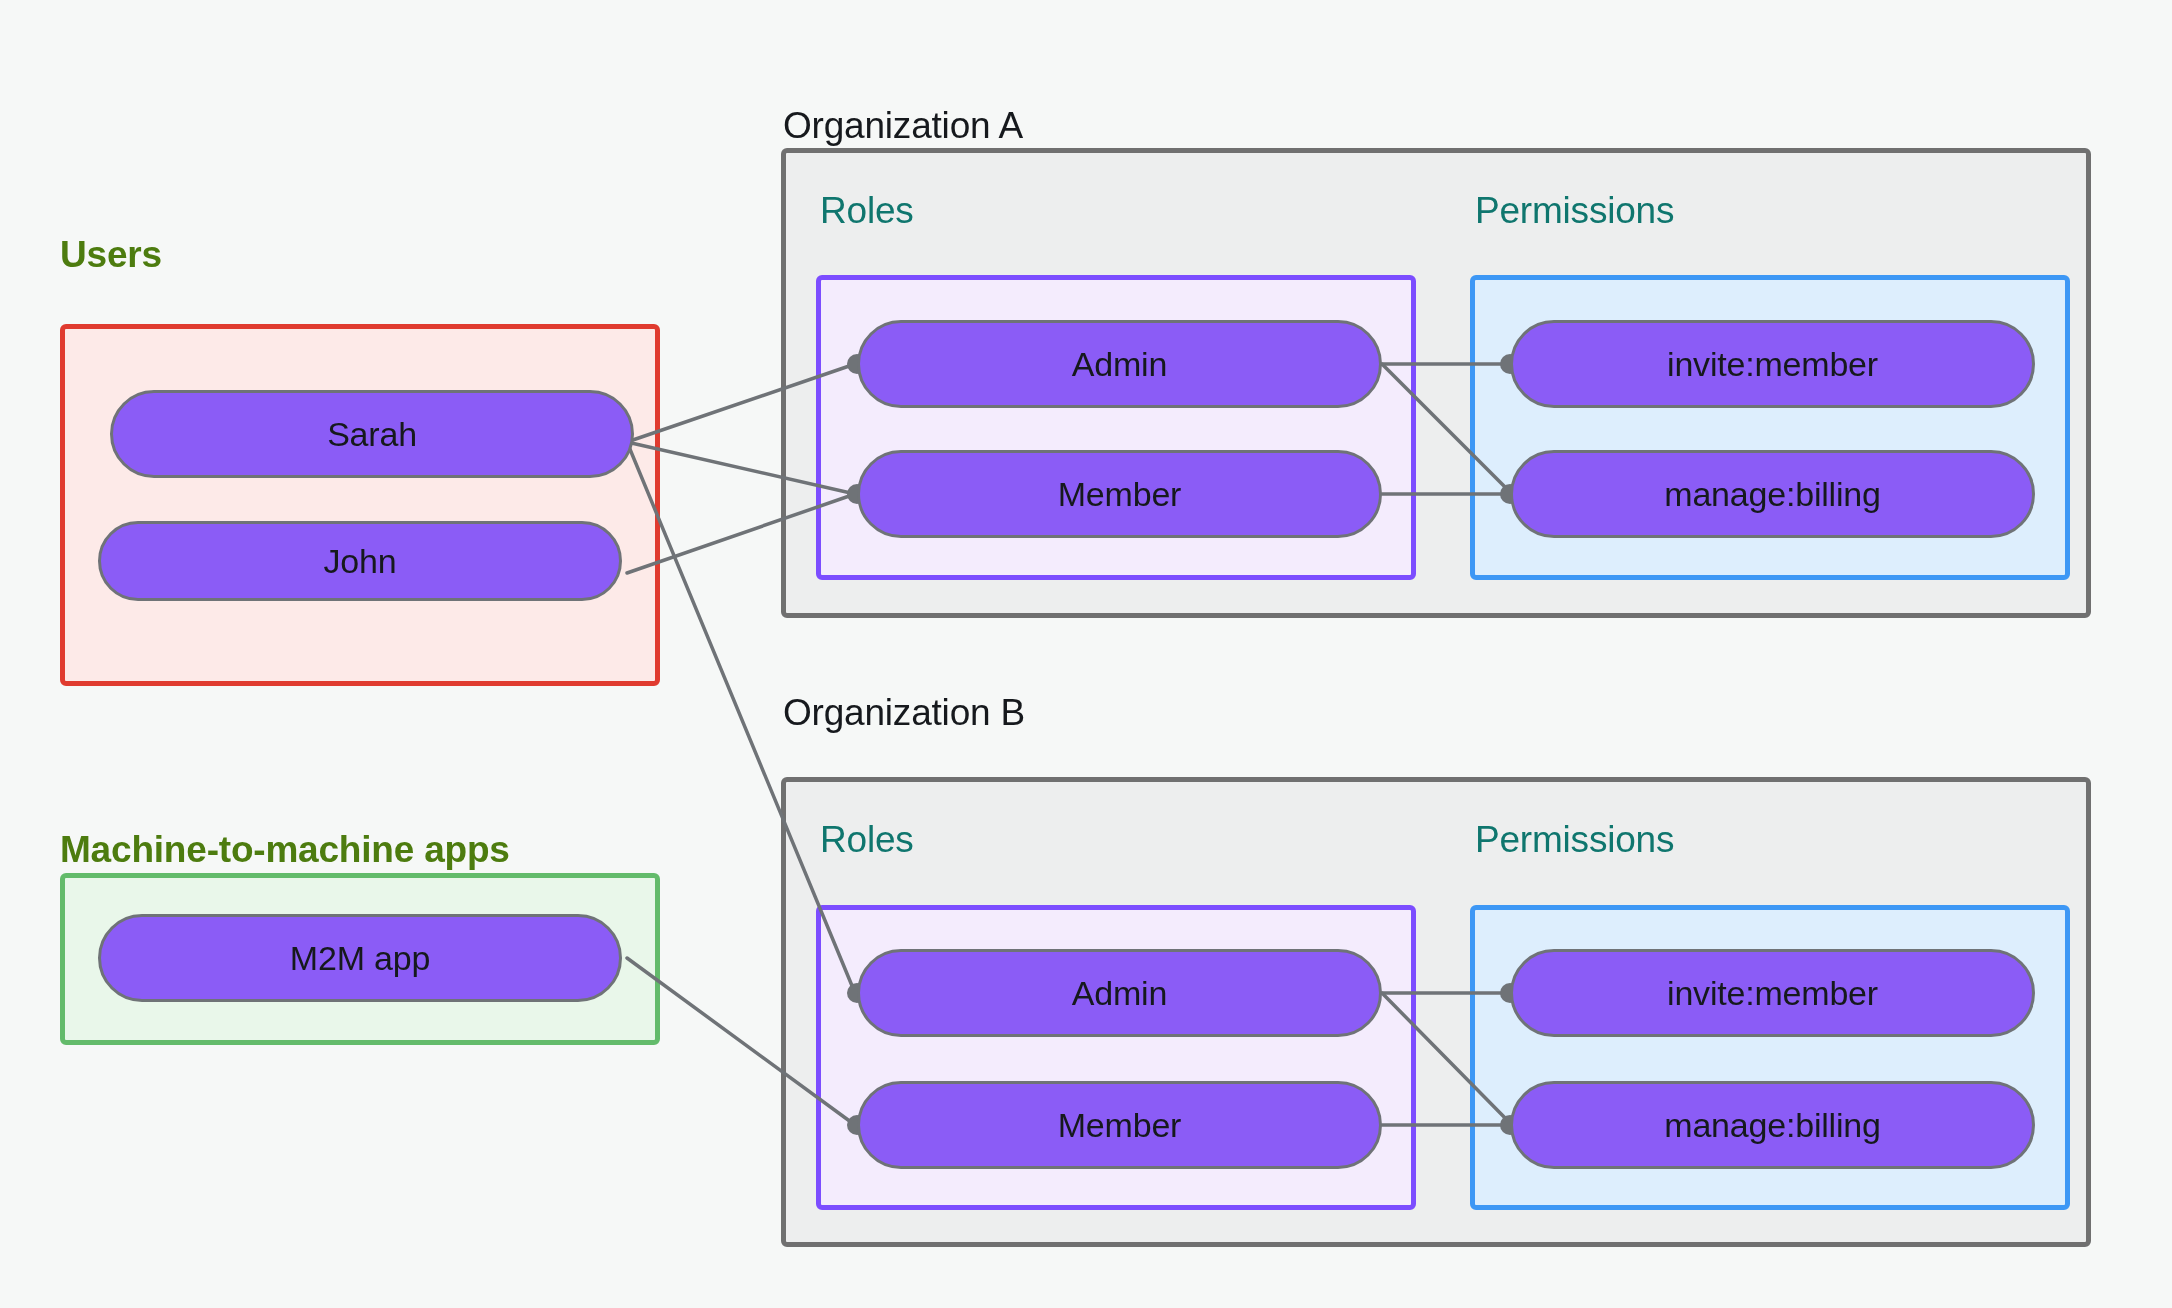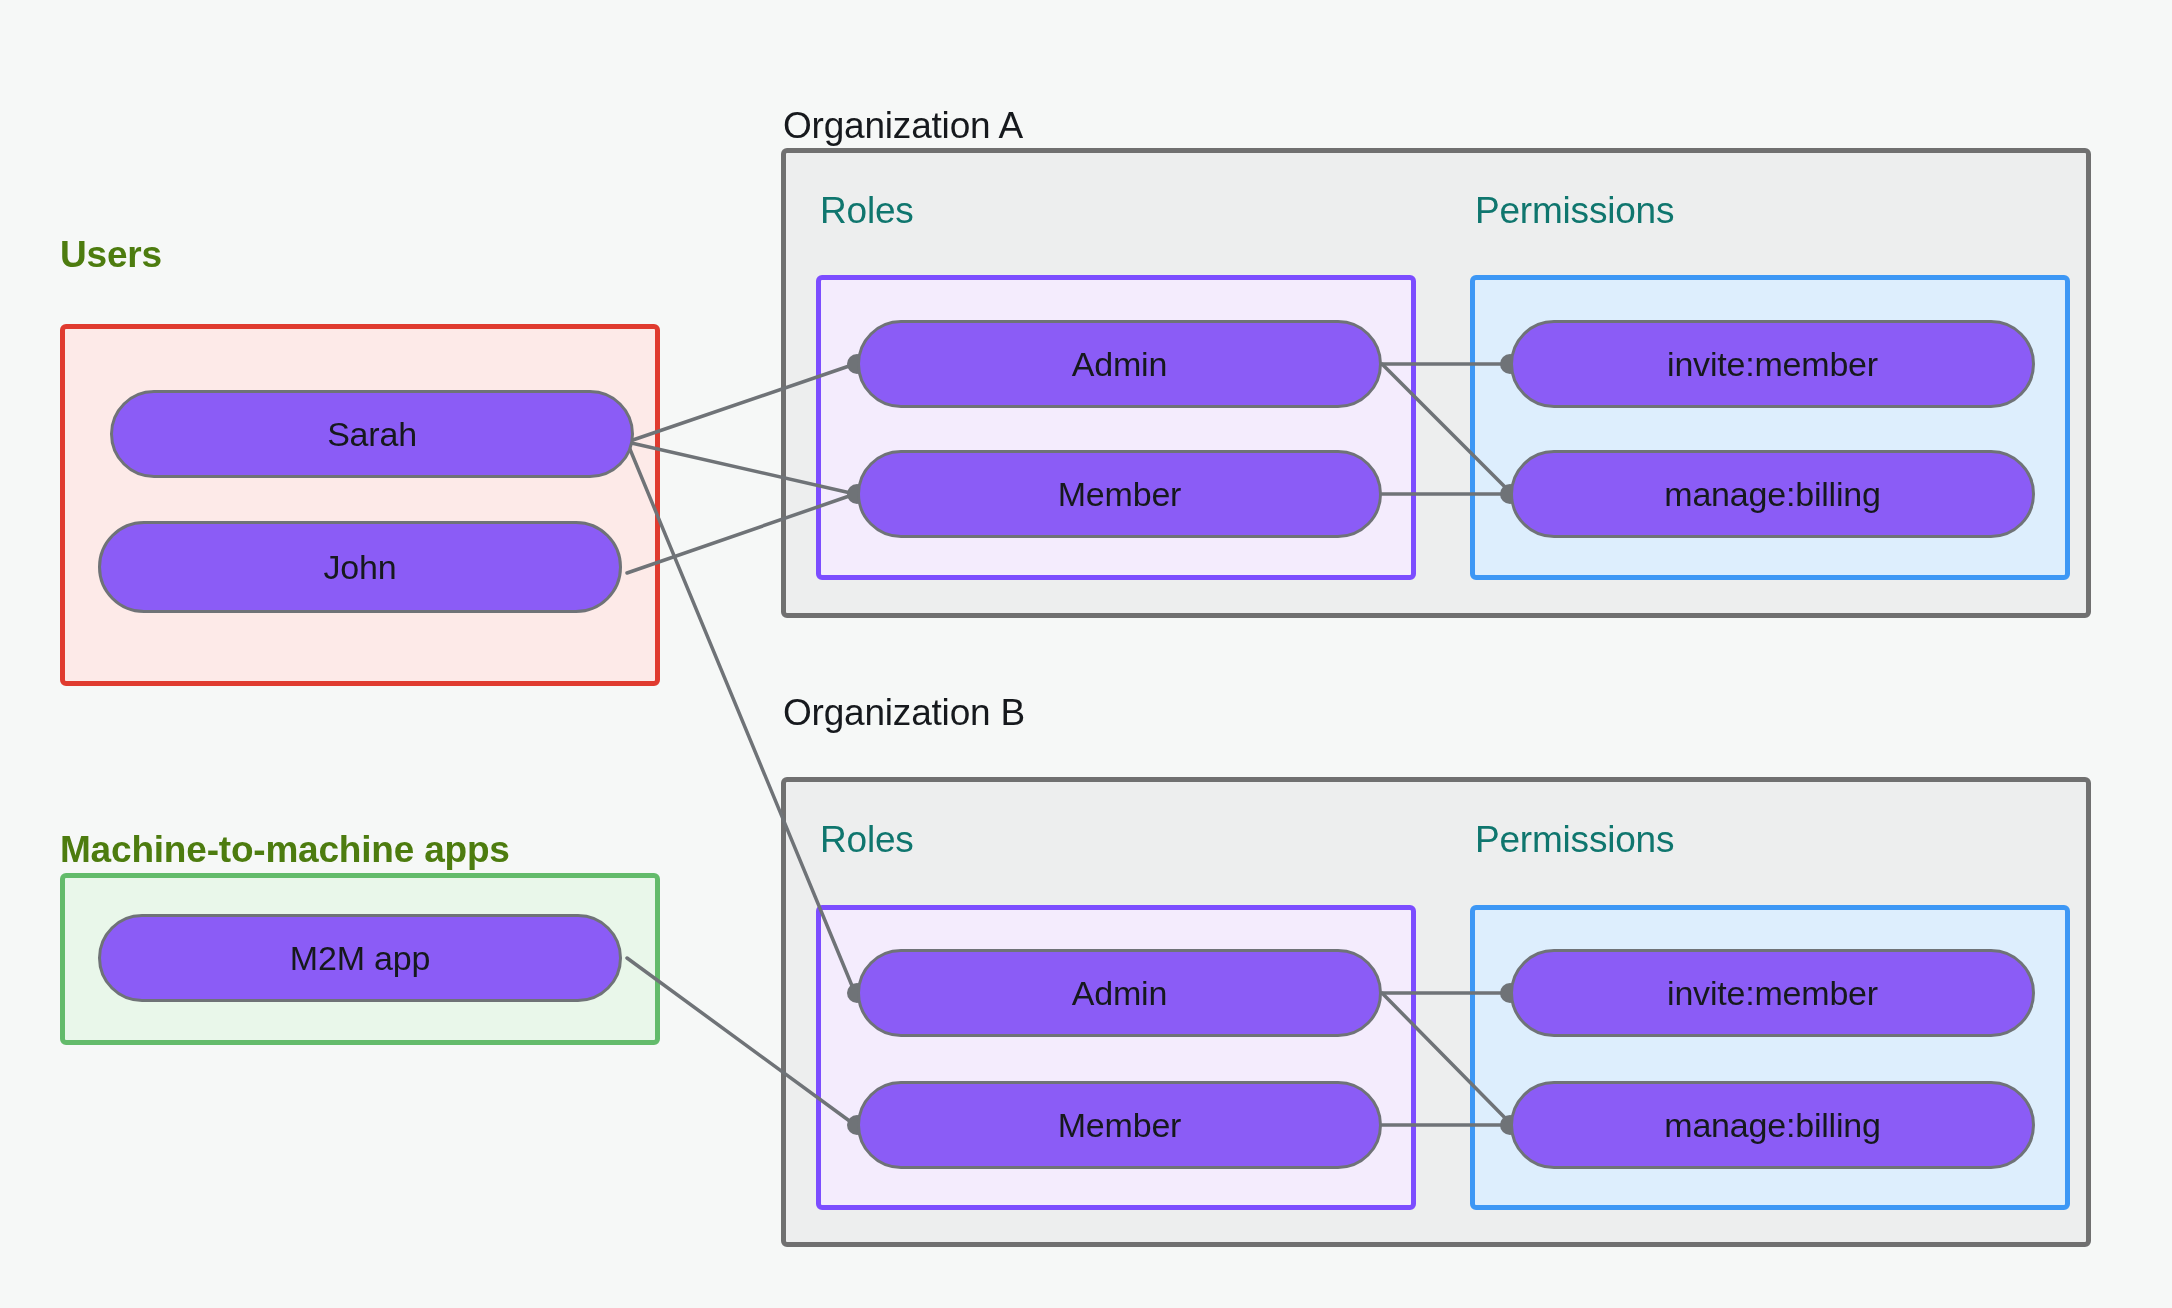--- a/index.html
+++ b/index.html
@@ -147,21 +147,21 @@
       <circle cx="1510" cy="1125" r="10"></circle>
     </g>
   </svg>
 
   <div class="grp-title" style="left:60px; top:234px;">Users</div>
 
   <div class="container c-users" style="left:60px; top:324px; width:600px; height:362px;"></div>
 
   <div class="pill" style="left:110px; top:390px; width:524px; height:88px;">Sarah</div>
 
-  <div class="pill" style="left:98px; top:521px; width:524px; height:92px;">John</div>
+  <div class="pill" style="left:98px; top:521px; width:524px; height:80px;">John</div>
 
   <div class="grp-title" style="left:60px; top:806px;margin-top:23px;">Machine-to-machine apps</div>
 
   <div class="container c-m2m" style="left:60px; top:873px; width:600px; height:172px;"></div>
 
   <div class="pill" style="left:98px; top:914px; width:524px; height:88px;">M2M app</div>
 
   <div class="org-title" style="left:783px; top:63px;margin-top:42px;">Organization A</div>
 
   <div class="container c-org" style="left:781px; top:148px; width:1310px; height:470px;"></div>

